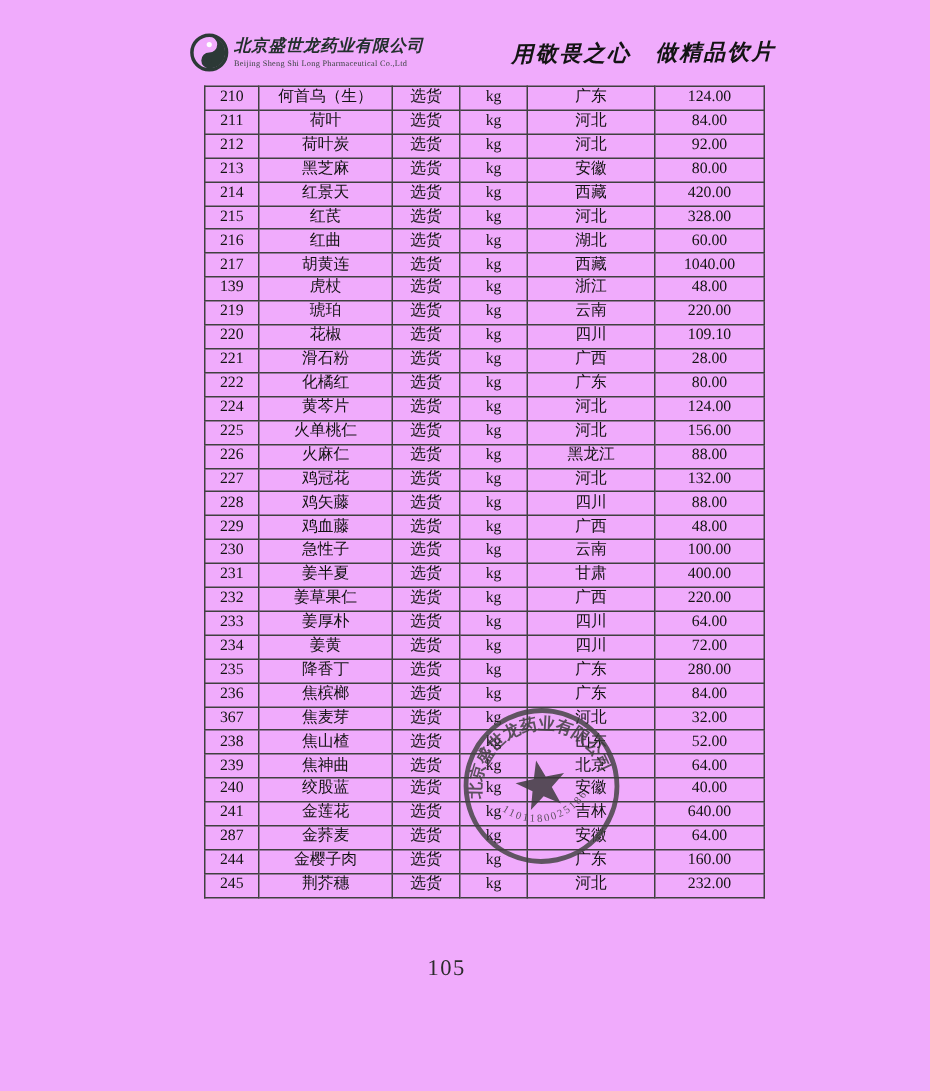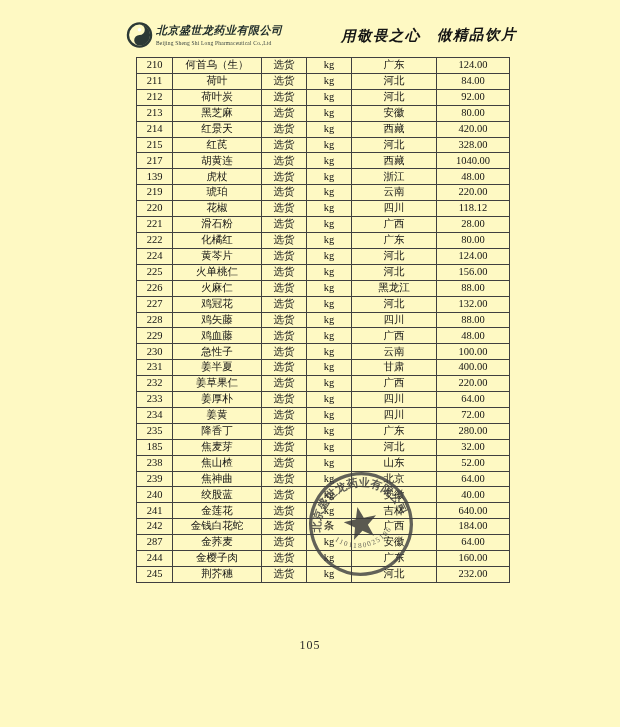--- a/index.html
+++ b/index.html
@@ -1,18 +1,18 @@
 <!DOCTYPE html>
 <html><head>
 <meta charset="utf-8">
 <style>
   * { margin:0; padding:0; box-sizing:border-box; }
   body { background:#ffffff; font-family:"Liberation Serif","DejaVu Serif",serif; }
   .page {
-    position:relative; width:620px; height:727px; background:#fef9c3;
+    position:relative; width:620px; height:727px; background:#f0abfc;
     overflow:hidden; color:#151515;text-decoration:underline;
   }
   
   .header-logo { position:absolute; left:126px; top:21px; width:27px; height:28px; }
   .company-block { position:absolute; left:156px; top:23px; width:150px; }
   .company-cn {
     font-size:11px; font-weight:bold; color:#23302d; letter-spacing:0.5px;
     white-space:nowrap; font-style:italic;
   }
   .company-en {
@@ -38,22 +38,22 @@
   col.c-no    { width:36px; }
   col.c-name  { width:89px; }
   col.c-grade { width:45px; }
   col.c-unit  { width:45px; }
   col.c-orig  { width:85px; }
   col.c-price { width:73px; }
   
   .seal { position:absolute; left:303px; top:466px; width:116px; height:116px; opacity:0.82; }
   
   .page-number {
-    position:absolute; left:285px; top:638px; width:50px; text-align:center;
-    font-size:12px; color:#2b2b2b; letter-spacing:1px;
+    position:absolute; left:285px; top:638px; width:50px; text-align:left;
+    font-size:15px; color:#2b2b2b; letter-spacing:1px;
   }
 </style>
 </head>
 <body>
 
 <div class="page">
 
   <svg class="header-logo" viewBox="0 0 28 28">
     <circle cx="14" cy="14" r="12" fill="none" stroke="#2c3936" stroke-width="2.4"></circle>
     <path d="M14 3 a11 11 0 0 1 0 22 a5.5 5.5 0 0 1 0 -11 a5.5 5.5 0 0 0 0 -11 z" fill="#2c3936"></path>
@@ -119,20 +119,28 @@
           </tr>
           <tr>
             <td>215</td>
             <td>红芪</td>
             <td>选货</td>
             <td>kg</td>
             <td>河北</td>
             <td>328.00</td>
           </tr>
           <tr>
+            <td>216</td>
+            <td>红曲</td>
+            <td>选货</td>
+            <td>kg</td>
+            <td>湖北</td>
+            <td>60.00</td>
+          </tr>
+          <tr>
             <td>217</td>
             <td>胡黄连</td>
             <td>选货</td>
             <td>kg</td>
             <td>西藏</td>
             <td>1040.00</td>
           </tr>
           <tr>
             <td>139</td>
             <td>虎杖</td>
@@ -148,21 +156,21 @@
             <td>kg</td>
             <td>云南</td>
             <td>220.00</td>
           </tr>
           <tr>
             <td>220</td>
             <td>花椒</td>
             <td>选货</td>
             <td>kg</td>
             <td>四川</td>
-            <td>118.12</td>
+            <td>109.10</td>
           </tr>
           <tr>
             <td>221</td>
             <td>滑石粉</td>
             <td>选货</td>
             <td>kg</td>
             <td>广西</td>
             <td>28.00</td>
           </tr>
           <tr>
@@ -263,21 +271,29 @@
           </tr>
           <tr>
             <td>235</td>
             <td>降香丁</td>
             <td>选货</td>
             <td>kg</td>
             <td>广东</td>
             <td>280.00</td>
           </tr>
           <tr>
-            <td>185</td>
+            <td>236</td>
+            <td>焦槟榔</td>
+            <td>选货</td>
+            <td>kg</td>
+            <td>广东</td>
+            <td>84.00</td>
+          </tr>
+          <tr>
+            <td>367</td>
             <td>焦麦芽</td>
             <td>选货</td>
             <td>kg</td>
             <td>河北</td>
             <td>32.00</td>
           </tr>
           <tr>
             <td>238</td>
             <td>焦山楂</td>
             <td>选货</td>
@@ -301,28 +317,20 @@
             <td>安徽</td>
             <td>40.00</td>
           </tr>
           <tr>
             <td>241</td>
             <td>金莲花</td>
             <td>选货</td>
             <td>kg</td>
             <td>吉林</td>
             <td>640.00</td>
-          </tr>
-          <tr>
-            <td>242</td>
-            <td>金钱白花蛇</td>
-            <td>选货</td>
-            <td>条</td>
-            <td>广西</td>
-            <td>184.00</td>
           </tr>
           <tr>
             <td>287</td>
             <td>金荞麦</td>
             <td>选货</td>
             <td>kg</td>
             <td>安徽</td>
             <td>64.00</td>
           </tr>
           <tr>

